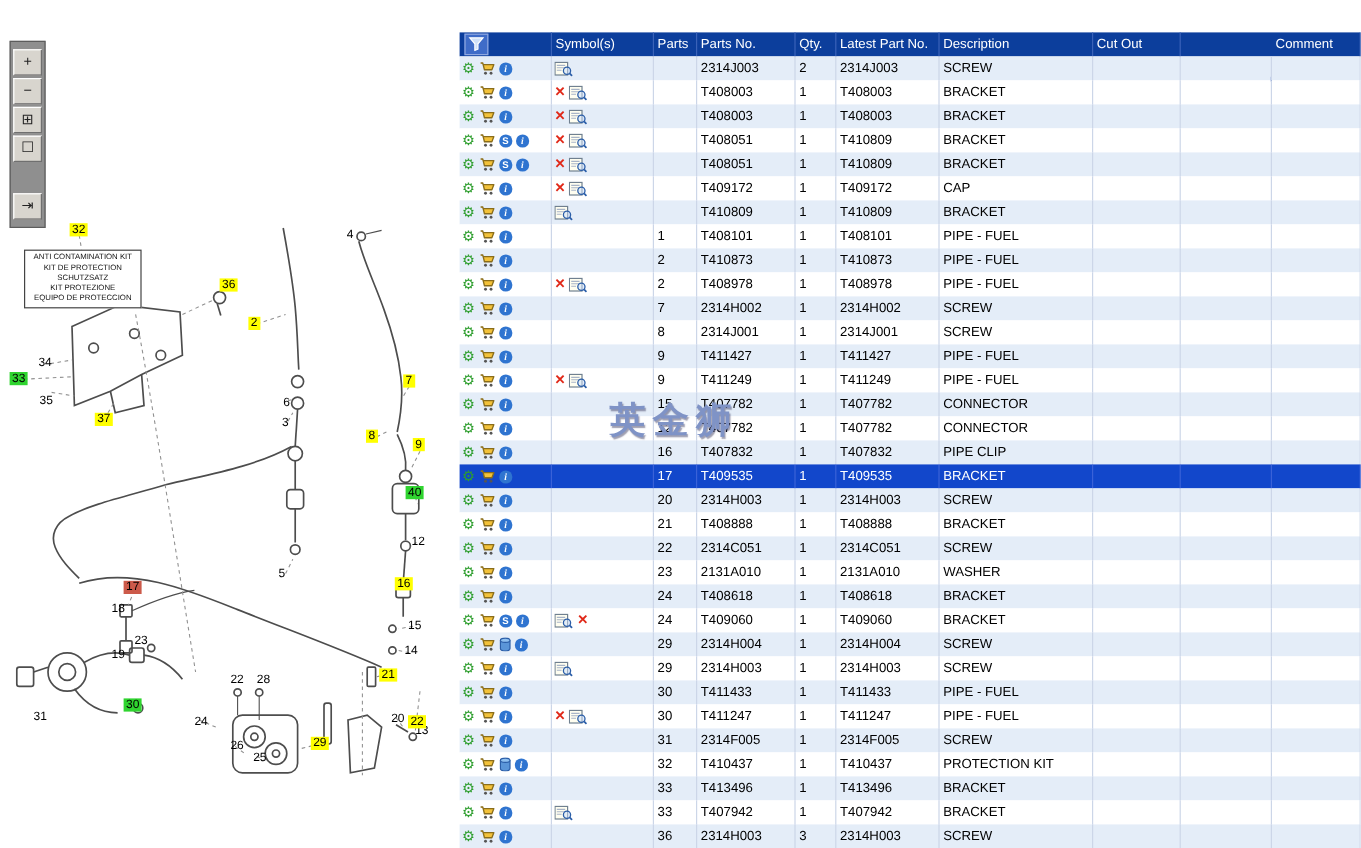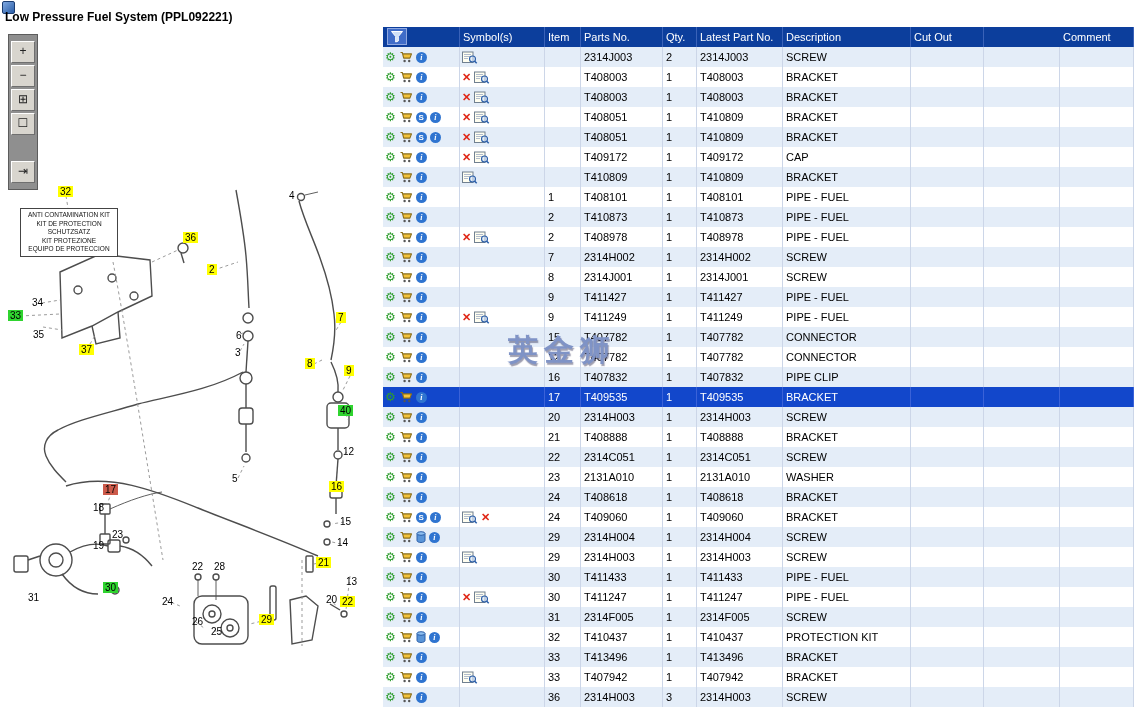--- a/index.html
+++ b/index.html
@@ -52,24 +52,20 @@
   .xmark{color:#e02818;font-weight:bold;font-size:11px;line-height:11px;}
   .watermark{position:absolute;left:508px;top:330px;font-size:30px;font-weight:bold;
              letter-spacing:6px;color:#7f93c6;text-shadow:1px 2px 1px rgba(40,40,80,0.45);
              z-index:6;font-family:"Liberation Sans",sans-serif;}
 </style>
 </head>
 <body>
 
 <div class="app">
 
-  <div class="titlebar">
-    <span class="app-icon"></span>
-    <span class="title">Low Pressure Fuel System (PPL092221)</span>
-  </div>
 
   <div class="diagram">
     <svg class="diagram-svg" width="383" height="707" viewBox="0 0 383 707">
 
       <path d="M60 272 L100 254 L150 260 L152 296 L118 312 L92 326 L62 338 Z"></path>
       <circle cx="78" cy="290" r="4"></circle>
         <circle cx="112" cy="278" r="4"></circle>
         <circle cx="134" cy="296" r="4"></circle>
       <path d="M92 326 L96 344 L120 338 L118 312"></path>
 
@@ -199,39 +195,39 @@
         <div class="co hl-yellow" style="left: 329px; top: 481px;">16</div>
         <div class="co hl-red" style="left: 103px; top: 484px;">17</div>
         <div class="co hl-none" style="left: 91px; top: 502px;">18</div>
         <div class="co hl-none" style="left: 338px; top: 516px;">15</div>
         <div class="co hl-none" style="left: 110px; top: 529px;">23</div>
         <div class="co hl-none" style="left: 335px; top: 537px;">14</div>
         <div class="co hl-none" style="left: 91px; top: 540px;">19</div>
         <div class="co hl-yellow" style="left: 316px; top: 557px;">21</div>
         <div class="co hl-none" style="left: 190px; top: 561px;">22</div>
         <div class="co hl-none" style="left: 212px; top: 561px;">28</div>
-        <div class="co hl-none" style="left: 344px; top: 576px;">13</div>
+        <div class="co hl-none" style="left: 344px; top: 604px;">13</div>
         <div class="co hl-green" style="left: 103px; top: 582px;">30</div>
         <div class="co hl-none" style="left: 26px; top: 592px;">31</div>
         <div class="co hl-none" style="left: 324px; top: 594px;">20</div>
         <div class="co hl-yellow" style="left: 340px; top: 596px;">22</div>
         <div class="co hl-none" style="left: 160px; top: 596px;">24</div>
         <div class="co hl-yellow" style="left: 259px; top: 614px;">29</div>
         <div class="co hl-none" style="left: 190px; top: 616px;">26</div>
         <div class="co hl-none" style="left: 209px; top: 626px;">25</div>
       </div>
   </div>
 
   <div class="tablewrap">
     <div class="thead" id="thead">
         <div class="th iconhead" style="width: 77px;"><span class="filter-btn"><svg width="14" height="13" viewBox="0 0 14 13">
               <path d="M1.5 1.5h11l-4.2 5v4.5l-2.6 1v-5.5z" fill="#cfe0f8" stroke="#ffffff" stroke-width="1"></path>
             </svg></span></div>
         <div class="th" style="width: 85px;">Symbol(s)</div>
-        <div class="th" style="width: 36px;">Item</div>
+        <div class="th" style="width: 36px;">Parts</div>
         <div class="th" style="width: 82px;">Parts No.</div>
         <div class="th" style="width: 34px;">Qty.</div>
         <div class="th" style="width: 86px;">Latest Part No.</div>
         <div class="th" style="width: 128px;">Description</div>
         <div class="th" style="width: 73px;">Cut Out</div>
         <div class="th" style="width: 76px; margin-top: 37px;">Cut In</div>
         <div class="th" style="width: 74px;">Comment</div>
       </div>
     <div class="tbody" id="tbody">
         <div class="t-row alt">

